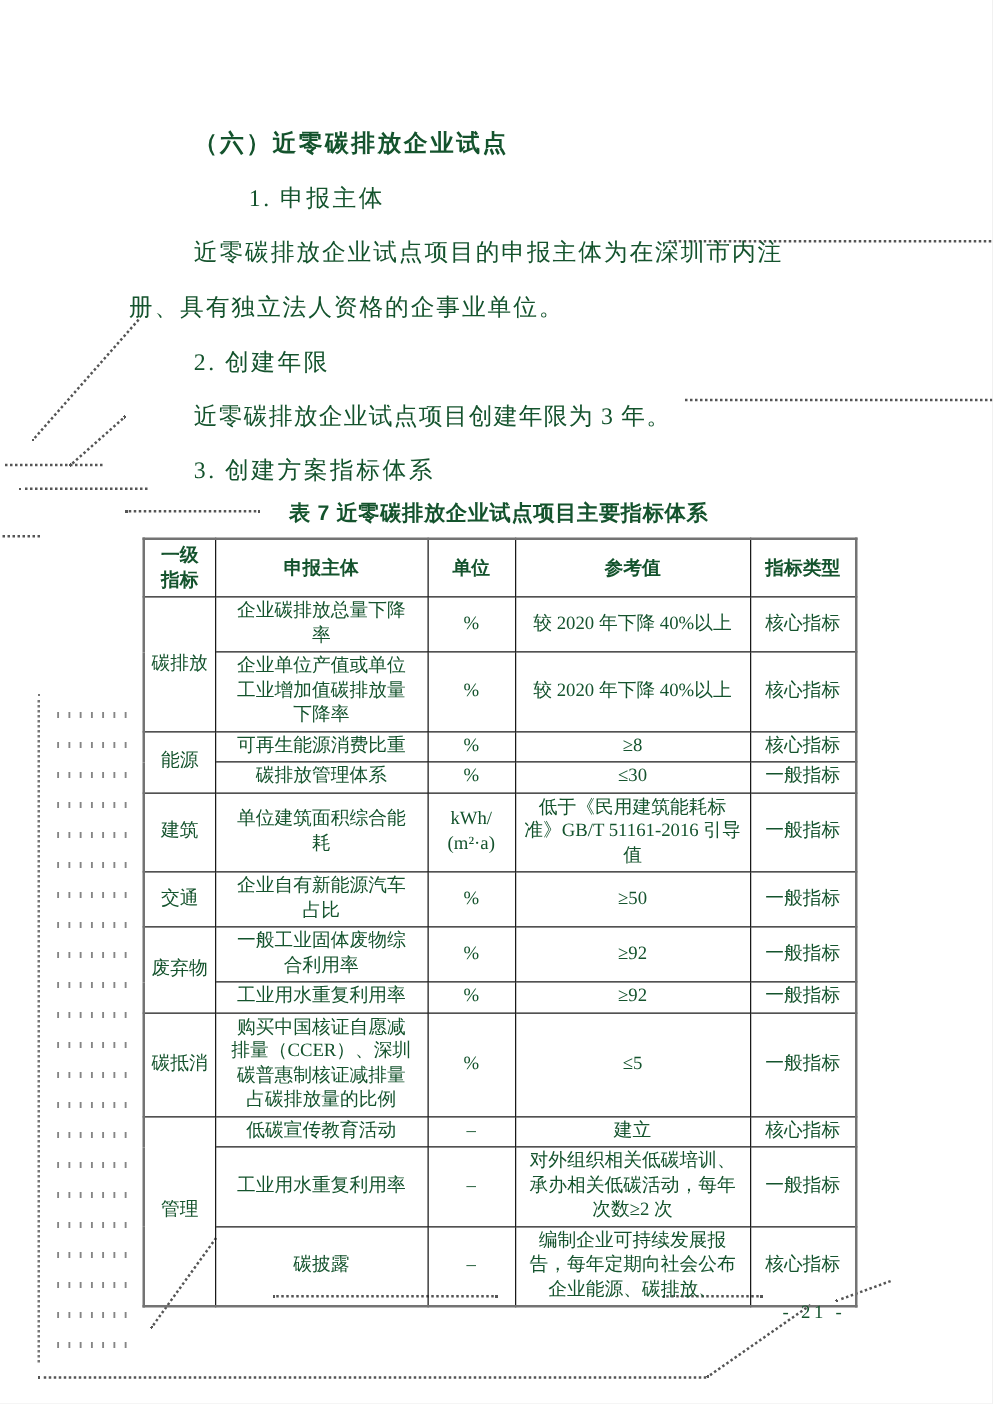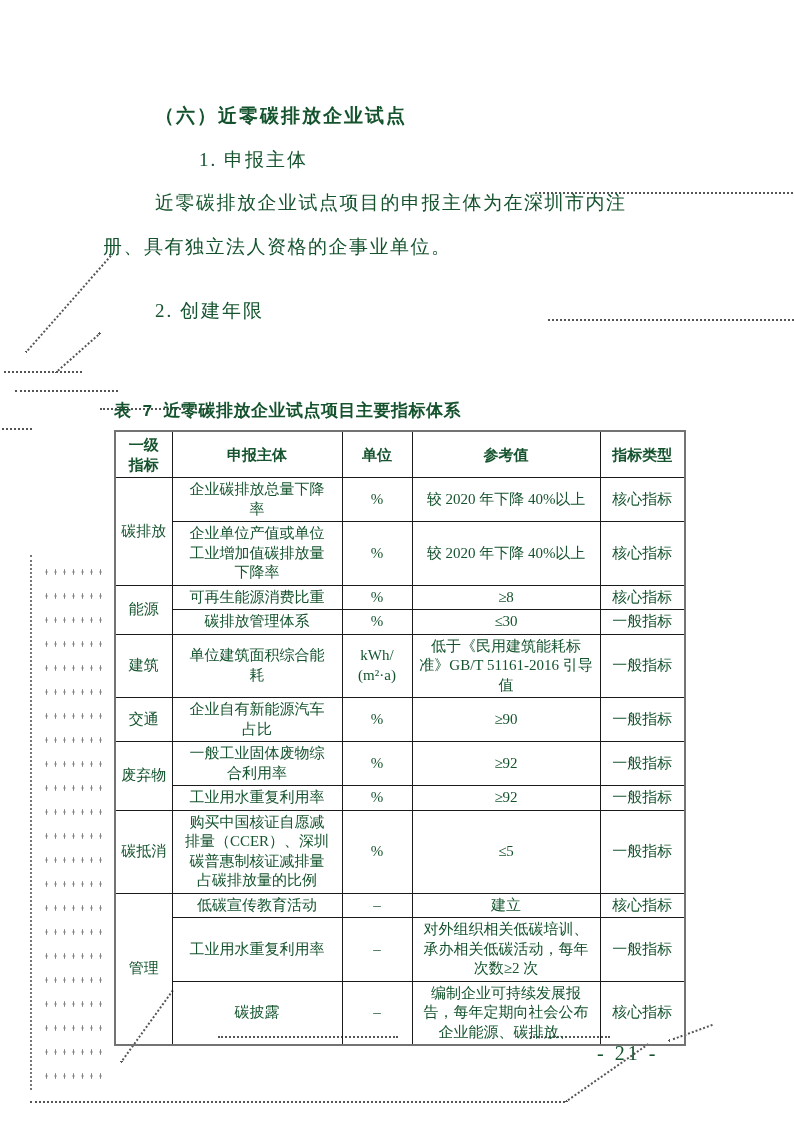--- a/index.html
+++ b/index.html
@@ -11,27 +11,27 @@
     overflow:hidden;
     font-family:"Liberation Serif", serif;
     color:#14532d;
   }
   
   .txt{position:absolute;white-space:nowrap;font-size:19px;line-height:24px;letter-spacing:2px;}
   .heading{top:104px;left:155px;font-weight:600;}
   .item1{top:148px;left:155px;margin-left:44px;}
   .p1a{top:191px;left:155px;letter-spacing:1.5px;}
   .p1b{top:235px;left:103px;letter-spacing:1.5px;}
-  .item2{top:279px;left:155px;margin-top:20px;}
+  .item2{top:279px;left:155px;}
   .p2{top:322px;left:155px;letter-spacing:1px;}
   .item3{top:365px;left:155px;}
   
   .tbl-title{
     position:absolute;top:399px;left:114px;width:570px;
-    font-family:Liberation Mono, monospace;
+    text-align:center;font-family:Liberation Sans, sans-serif;
     font-weight:bold;font-size:17px;letter-spacing:0.5px;
   }
   table.indicators{
     position:absolute;top:430px;left:114px;
     width:570px;table-layout:fixed;
     border-collapse:collapse;
     font-size:15px;line-height:19.5px;
   }
   table.indicators th, table.indicators td{
     border:1px solid #1a1a1a;
@@ -43,22 +43,22 @@
     font-family:"Liberation Sans", sans-serif;
     font-weight:bold;font-size:15px;padding:3px 6px;
   }
   table.indicators th.col1{padding:3px 12px;}
   table.indicators td.name{padding:2px 11px;}
   table.indicators td.cat{padding:2px 4px;}
   table.indicators td.unit{padding:2px 4px;}
   table.indicators td.ref{padding:2px 6px;font-family:Liberation Serif, serif;}
   
   .pagenum{
-    position:absolute;top:1042px;left:597px;
-    font-size:20px;letter-spacing:3px;white-space:nowrap;
+    position:absolute;top:1042px;left:626px;
+    font-size:15px;letter-spacing:3px;white-space:nowrap;
   }
   
   .dot-h{position:absolute;border-top:2px dotted #555;height:0;}
   .dot-diag{position:absolute;border-top:2px dotted #555;height:0;transform-origin:0 0;}
   .dot-v{position:absolute;border-left:2px dotted #777;width:0;}
   .dot-grid{
     position:absolute;
     background-image:radial-gradient(#666 0.9px, transparent 1.1px);
     background-size:9px 24px;
     opacity:.8;
@@ -84,20 +84,22 @@
   <div class="dot-h" style="top:1036px;left:530px;width:80px;"></div>
   <div class="dot-h" style="top:1101px;left:30px;width:535px;"></div>
   <div class="dot-diag" style="top:1101px;left:565px;width:101px;transform:rotate(-34.9deg);"></div>
   <div class="dot-diag" style="top:1040px;left:668px;width:47px;transform:rotate(-20deg);"></div>
 
   <div class="txt heading">（六）近零碳排放企业试点</div>
   <div class="txt item1">1. 申报主体</div>
   <div class="txt p1a">近零碳排放企业试点项目的申报主体为在深圳市内注</div>
   <div class="txt p1b">册、具有独立法人资格的企事业单位。</div>
   <div class="txt item2">2. 创建年限</div>
+  <div class="txt p2">近零碳排放企业试点项目创建年限为 3 年。</div>
+  <div class="txt item3">3. 创建方案指标体系</div>
 
   <div class="tbl-title">表 7 近零碳排放企业试点项目主要指标体系</div>
 
   <table class="indicators">
     <colgroup>
       <col style="width:57px">
         <col style="width:170px">
         <col style="width:70px">
         <col style="width:188px">
         <col style="width:85px">
@@ -142,21 +144,21 @@
           <td class="cat" rowspan="1">建筑</td>
           <td class="name">单位建筑面积综合能耗</td>
           <td class="unit">kWh/ (m²·a)</td>
           <td class="ref">低于《民用建筑能耗标准》GB/T 51161-2016 引导值</td>
           <td class="type">一般指标</td>
         </tr>
         <tr>
           <td class="cat" rowspan="1">交通</td>
           <td class="name">企业自有新能源汽车占比</td>
           <td class="unit">%</td>
-          <td class="ref">≥90</td>
+          <td class="ref">≥50</td>
           <td class="type">一般指标</td>
         </tr>
         <tr>
           <td class="cat" rowspan="2">废弃物</td>
           <td class="name">一般工业固体废物综合利用率</td>
           <td class="unit">%</td>
           <td class="ref">≥92</td>
           <td class="type">一般指标</td>
         </tr>
         <tr>

